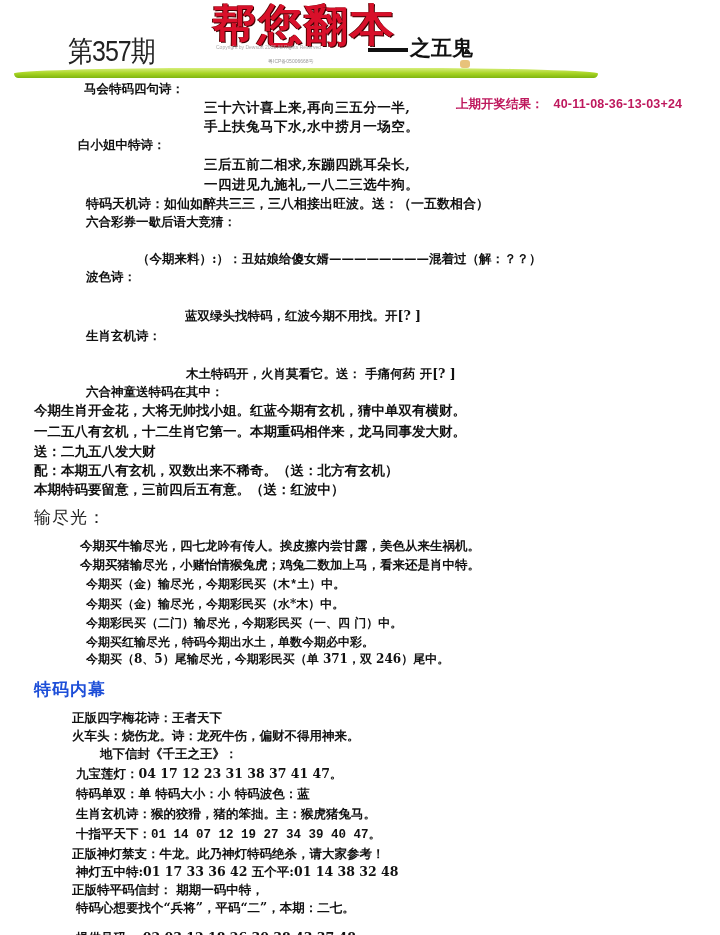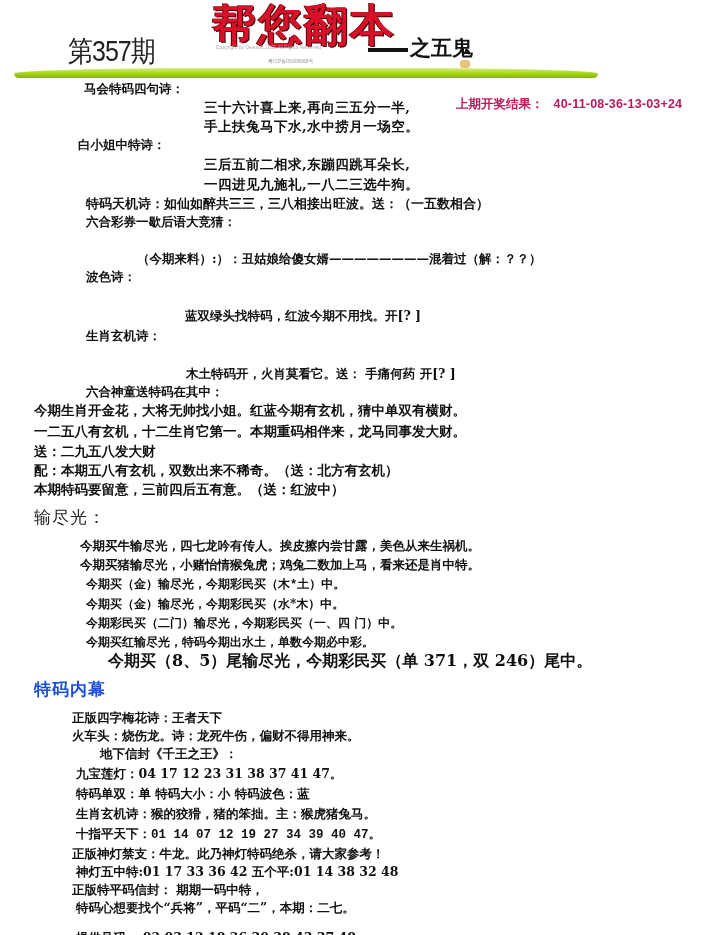--- a/index.html
+++ b/index.html
@@ -70,21 +70,21 @@
 <div class="abs lg" style="left:34px;top:462px;">配：本期五八有玄机，双数出来不稀奇。（送：北方有玄机）</div>
 <div class="abs lg" style="left:34px;top:481px;">本期特码要留意，三前四后五有意。（送：红波中）</div>
 
 <div class="abs sec" style="left:34px;top:506px;">输尽光：</div>
 <div class="abs b" style="left:80px;top:538px;">今期买牛输尽光，四七龙吟有传人。挨皮擦内尝甘露，美色从来生祸机。</div>
 <div class="abs b" style="left:80px;top:557px;">今期买猪输尽光，小赌怡情猴兔虎；鸡兔二数加上马，看来还是肖中特。</div>
 <div class="abs b" style="left:86px;top:576px;font-size:12px;font-family:Liberation Mono, monospace;">今期买（金）输尽光，今期彩民买（木*土）中。</div>
 <div class="abs b" style="left:86px;top:596px;font-size:12px;">今期买（金）输尽光，今期彩民买（水*木）中。</div>
 <div class="abs b" style="left:86px;top:615px;font-size:12px;">今期彩民买（二门）输尽光，今期彩民买（一、四  门）中。</div>
 <div class="abs b" style="left:86px;top:634px;font-size:12px;">今期买红输尽光，特码今期出水土，单数今期必中彩。</div>
-<div class="abs b" style="left:86px;top:651px;font-size:16px;margin-left:22px;">今期买（8、5）尾输尽光，今期彩民买（单 371，双 246）尾中。</div>
+<div class="abs b" style="left:86px;top:651px;font-size:12px;">今期买（8、5）尾输尽光，今期彩民买（单 371，双 246）尾中。</div>
 
 <div class="abs sec2" style="left:34px;top:678px;">特码内幕</div>
 <div class="abs b" style="left:72px;top:710px;">正版四字梅花诗：王者天下</div>
 <div class="abs b" style="left:72px;top:728px;">火车头：烧伤龙。诗：龙死牛伤，偏财不得用神来。</div>
 <div class="abs b" style="left:100px;top:746px;">地下信封《千王之王》：</div>
 <div class="abs b" style="left:76px;top:766px;">九宝莲灯：04    17   12    23   31   38   37 41 47。</div>
 <div class="abs b" style="left:76px;top:786px;">特码单双：单  特码大小：小 特码波色：蓝</div>
 <div class="abs b" style="left:76px;top:806px;">生肖玄机诗：猴的狡猾，猪的笨拙。主：猴虎猪兔马。</div>
 <div class="abs b" style="left:76px;top:826px;font-family:Liberation Mono, monospace;">十指平天下：01 14 07 12 19 27 34 39 40 47。</div>
 <div class="abs b" style="left:72px;top:846px;">正版神灯禁支：牛龙。此乃神灯特码绝杀，请大家参考！</div>

